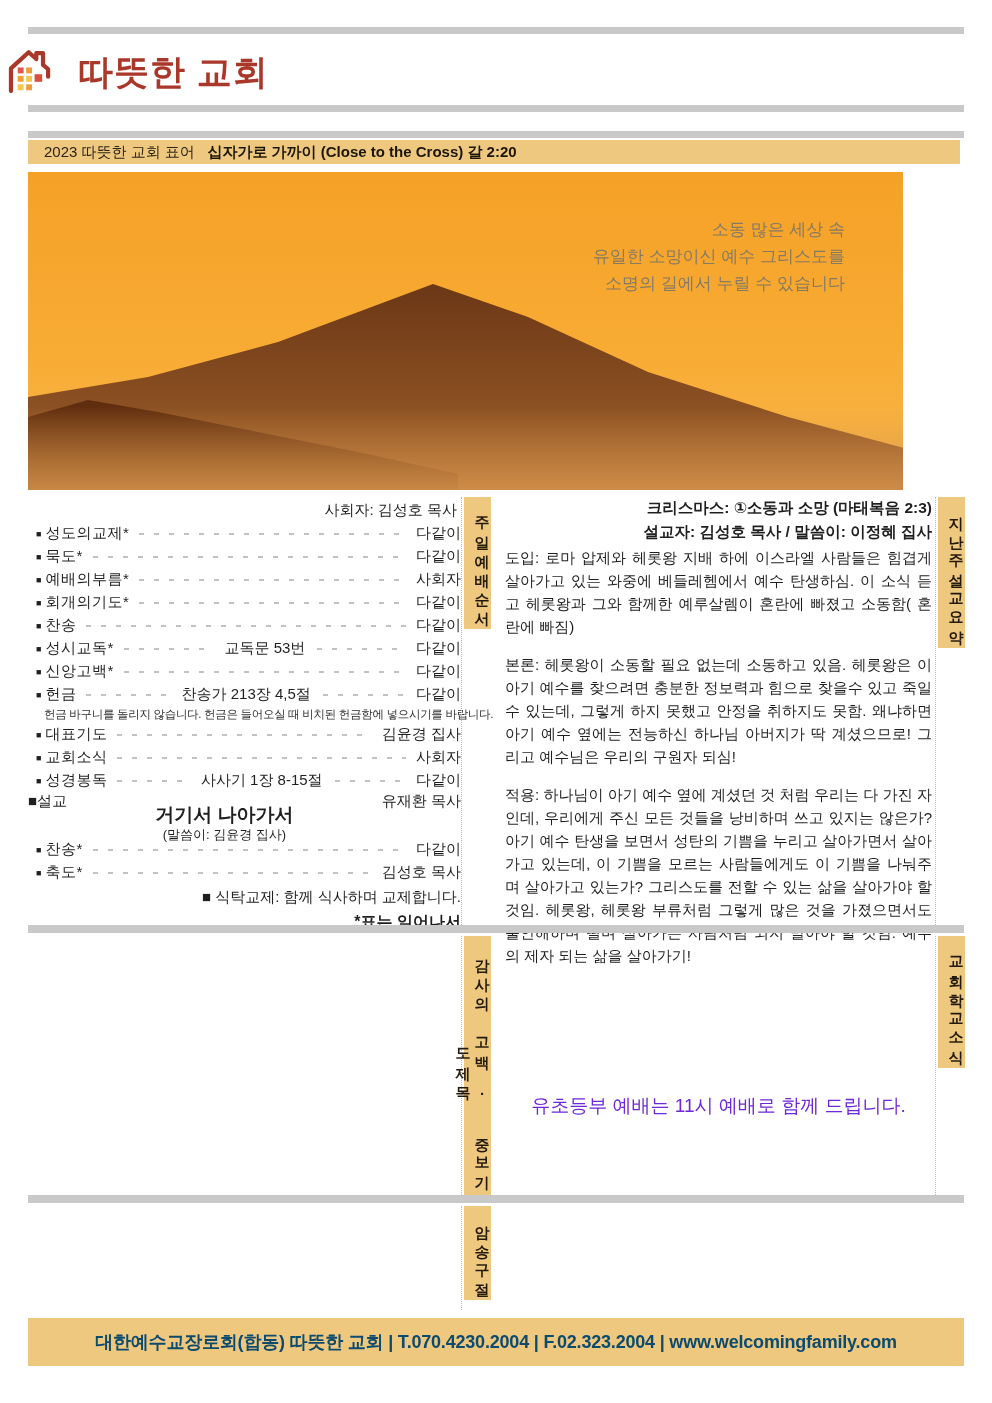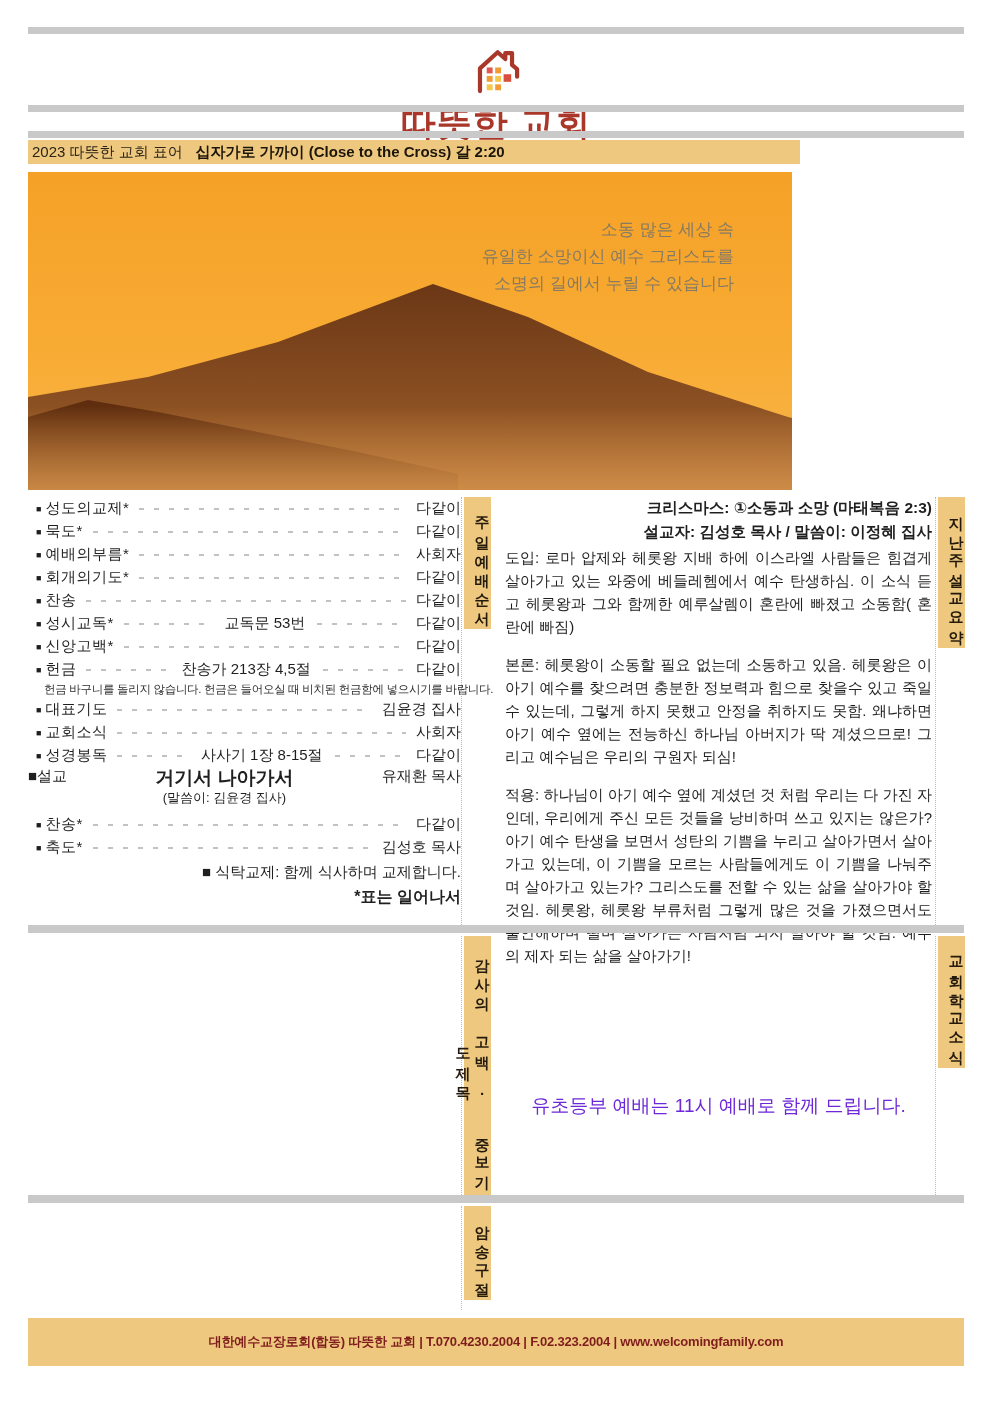--- a/index.html
+++ b/index.html
@@ -7,47 +7,47 @@
     --leader:#c2c2c2; --overlay:#857a64;
   }
   *{margin:0;padding:0;box-sizing:border-box;}
   html,body{background:#fff;}
   body{font-family:"Liberation Sans","DejaVu Sans",sans-serif;color:var(--ink);}
   .page{position:relative;width:992px;height:1403px;background:#fff;overflow:hidden;}
 
   .hrule{position:absolute;left:28px;width:936px;height:7px;background:var(--bar);}
 
   
-  .logo-row{position:absolute;left:0;top:44px;width:100%;display:flex;justify-content:flex-start;align-items:center;gap:0;flex-direction:column;}
+  .logo-row{position:absolute;left:0;top:44px;width:100%;display:flex;justify-content:flex-start;align-items:center;gap:24px;}
   .church-name{font-size:35px;font-weight:800;color:var(--accent);letter-spacing:1px;}
   .issue-line{position:absolute;left:28px;top:112px;width:936px;text-align:right;font-size:16px;color:#222;}
-  .theme-banner{position:absolute;left:28px;top:140px;width:772px;height:24px;background:var(--band);
-    font-size:15px;line-height:24px;padding-left:4px;color:#2b2417;white-space:nowrap;}
+  .theme-banner{position:absolute;left:28px;top:140px;width:932px;height:24px;background:var(--band);
+    font-size:15px;line-height:24px;padding-left:16px;color:#2b2417;white-space:nowrap;}
   .theme-banner .bold{font-weight:700;color:#1c150a;}
 
   
-  .hero{position:absolute;left:28px;top:172px;width:764px;height:318px;overflow:hidden;}
+  .hero{position:absolute;left:28px;top:172px;width:875px;height:318px;overflow:hidden;}
   .hero svg{display:block;}
   .hero-overlay{position:absolute;top:44px;right:58px;text-align:right;color:var(--overlay);
     font-size:17px;line-height:27px;font-weight:500;}
 
   
   .worship-col{position:absolute;left:28px;top:497px;width:433px;}
   .presider{font-size:15px;text-align:right;padding-right:4px;height:25px;line-height:25px;}
   .w-row{display:flex;align-items:center;height:23px;font-size:15px;white-space:nowrap;}
   .w-row .bullet{font-size:9px;margin-right:4px;margin-left:8px;}
   .w-row .label{letter-spacing:.5px;}
   .leader{flex:1;height:2px;margin:0 10px;align-self:center;
     background:repeating-linear-gradient(90deg,var(--leader) 0 5px,transparent 5px 15px);}
   .w-row .center{margin:7px 2px;}
   .w-row .value{text-align:right;}
   .w-note{font-size:11.5px;color:#2c2c2c;height:17px;line-height:17px;padding-left:16px;letter-spacing:-.3px;white-space:nowrap;}
   .w-sermon{display:flex;height:46px;font-size:15px;}
   .w-sermon .cblock{flex:1;text-align:center;line-height:1.15;}
-  .w-sermon .stitle{font-size:19px;font-weight:700;}
+  .w-sermon .stitle{font-size:19px;font-weight:700;margin-top:12px;}
   .w-sermon .ssub{font-size:13px;margin-top:2px;}
   .w-foot{font-size:15px;text-align:right;height:25px;line-height:25px;}
   .w-foot.bold{font-weight:700;font-size:16px;}
 
   
   .vcol{position:absolute;width:30px;border-left:1px dotted #b9b9b9;}
   .vtab{margin-left:2px;width:27px;background:var(--band);color:#241a0c;
     writing-mode:vertical-rl;text-orientation:upright;font-size:15px;font-weight:600;
     letter-spacing:4px;padding:9px 0;text-align:center;display:inline-block;}
 
@@ -56,21 +56,21 @@
   .summary-col .title,.summary-col .speakers{font-weight:700;font-size:15.5px;line-height:24px;white-space:nowrap;text-align:right;}
   .summary-col p{text-align:justify;margin-top:0;}
   .summary-col p + p{margin-top:15px;}
   .summary-col .body{margin-top:2px;}
 
   
   .notice{position:absolute;left:505px;top:1093px;width:427px;text-align:center;font-size:19px;color:#6d28d9;}
 
   .footer{position:absolute;left:28px;top:1318px;width:936px;height:48px;background:var(--band);
     display:flex;align-items:center;justify-content:center;}
-  .footer .ftext{font-size:13px;font-weight:700;color:#7f1d1d;letter-spacing:-.2px;}
+  .footer .ftext{font-size:18px;font-weight:700;color:#0c4a6e;letter-spacing:-.2px;}
 </style>
 </head>
 <body>
 
 <div class="page">
 
   <div class="hrule" style="top:27px"></div>
 
   <div class="logo-row">
     <span>
@@ -124,20 +124,21 @@
       <rect y="235" width="936" height="83" fill="url(#gHaze)"></rect>
     </svg>
     <div class="hero-overlay">
         <div>소동 많은 세상 속</div>
         <div>유일한 소망이신 예수 그리스도를</div>
         <div>소명의 길에서 누릴 수 있습니다</div>
       </div>
   </div>
 
   <div class="worship-col">
+    <div class="presider">사회자: 김성호 목사</div>
     <div>
         <div class="w-row">
           <span class="bullet">■</span>
           <span class="label">성도의교제*</span>
           <span class="leader"></span>
           <span class="value">다같이</span>
         </div>
         <div class="w-row">
           <span class="bullet">■</span>
           <span class="label">묵도*</span>

